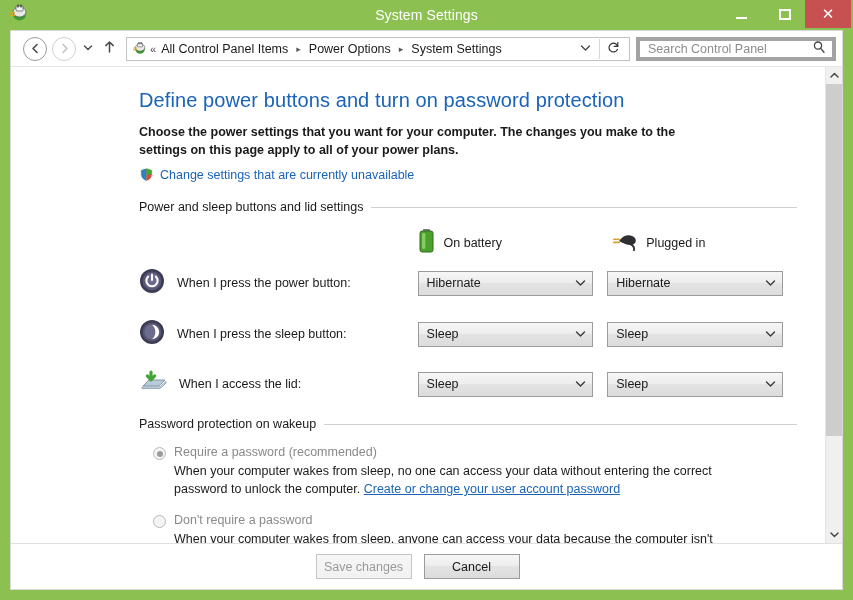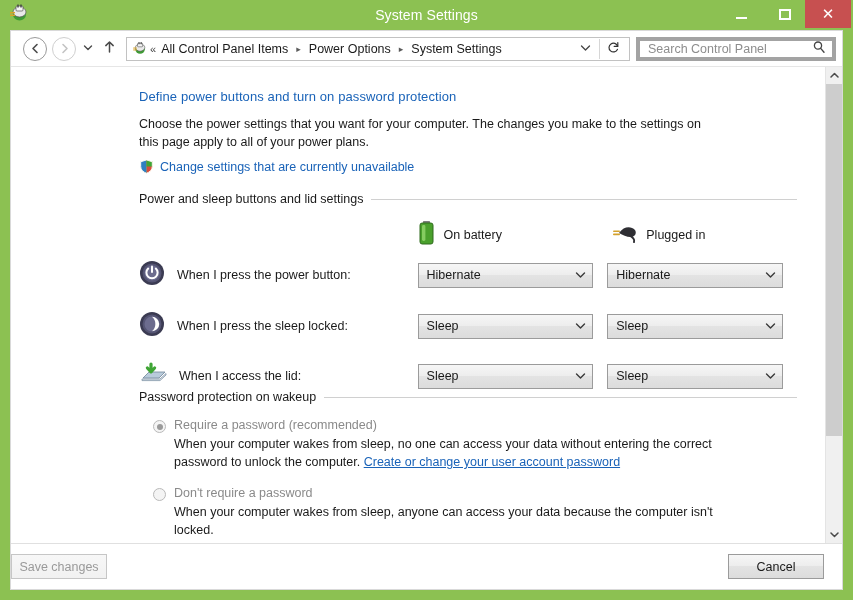--- a/index.html
+++ b/index.html
@@ -124,27 +124,28 @@
   #content-wrap { flex: 1 1 auto; display: flex; min-height: 0; position: relative; }
   #content {
     flex: 1 1 auto;
     padding: 22px 0 0 0;
     overflow: hidden;
     position: relative;
   }
   #content-inner { padding: 0 28px 0 128px; }
 
   h1#page-title {
-    font-size: 13px; font-weight: normal;
+    font-size: 20px; font-weight: normal;
     color: #1a63b8; margin-bottom: 11px;
     letter-spacing: .1px;
   }
   #page-desc {
     font-size: 12.5px; color: #1a1a1a; line-height: 1.45;
     max-width: 575px;
+    font-weight: bold;
   }
   #uac-link-row {
     display: flex; align-items: center; gap: 6px;
     margin-top: 8px; margin-bottom: 18px;
   }
   #uac-shield { width: 15px; height: 15px; flex: 0 0 auto; }
   .link {
     color: #1a63b8; font-size: 12.5px; text-decoration: none; cursor: pointer;
   }
   .link-underlined { color: #1a63b8; font-size: 12.5px; text-decoration: underline; cursor: pointer; }
@@ -176,21 +177,21 @@
     border: 1px solid #9b9b9b;
     background: linear-gradient(to bottom, #f6f6f6 0%, #ededed 48%, #e3e3e3 50%, #dcdcdc 100%);
     display: flex; align-items: center;
     padding: 0 6px 0 8px;
     cursor: default;
   }
   .combo .cb-val { flex: 1 1 auto; font-size: 12.5px; color: #1a1a1a; }
   .combo .cb-caret { flex: 0 0 auto; color: #3a3a3a; font-size: 10px; }
 
   
-  #pw-section { margin-top: 0; }
+  #pw-section { margin-top: 19px; }
   .radio-row { display: flex; align-items: flex-start; gap: 8px; margin-left: 14px; }
   .radio {
     width: 13px; height: 13px; border-radius: 50%;
     border: 1px solid #b9b9b9; background: #f4f4f4;
     flex: 0 0 auto; margin-top: 2px;
     display: flex; align-items: center; justify-content: center;
   }
   .radio .dot { width: 6px; height: 6px; border-radius: 50%; background: #9a9a9a; }
   .radio-label { font-size: 12.5px; color: #8a8a8a; }
   .radio-desc {
@@ -217,21 +218,21 @@
     position: absolute; left: 0; right: 0;
     top: 0px; height: 352px;
     background: #cdcdcd;
   }
 
   
   #footer {
     flex: 0 0 46px;
     border-top: 1px solid #e0e0e0;
     background: #ffffff;
-    display: flex; align-items: center; justify-content: space-between;
+    display: flex; align-items: center; justify-content: center;
     padding-right: 18px; gap: 12px;
   }
   .btn {
     min-width: 96px; height: 25px;
     border: 1px solid #9b9b9b;
     background: linear-gradient(to bottom, #f6f6f6 0%, #ededed 48%, #e3e3e3 50%, #dcdcdc 100%);
     font-size: 12.5px; color: #1a1a1a;
     font-family: "Liberation Sans", sans-serif;
     display: flex; align-items: center; justify-content: center;
     cursor: default;
@@ -439,21 +440,21 @@
               <td class="col-label">
                 <div class="row-label">
                   <span>
                     <svg width="26" height="26" viewBox="0 0 26 26">
                       <circle cx="13" cy="13" r="12" fill="#3b3b52"></circle>
                       <circle cx="13" cy="13" r="9.5" fill="#555574"></circle>
                       <circle cx="13" cy="13" r="7.5" fill="#6c6c8e"></circle>
                       <path d="M13 5.8 A7.2 7.2 0 0 1 13 20.2 A9.4 9.4 0 0 0 13 5.8 Z" fill="#ffffff"></path>
                     </svg>
                   </span>
-                  <span class="rl-text">When I press the sleep locked:</span>
+                  <span class="rl-text">When I press the sleep button:</span>
                 </div>
               </td>
               <td class="col-sel">
                 <div class="combo">
                   <span class="cb-val">Sleep</span>
                   <span class="cb-caret">
                     <svg width="11" height="8" viewBox="0 0 11 8">
                           <path d="M1.5 2 L5.5 6 L9.5 2" fill="none" stroke="#3a3a3a" stroke-width="1.4" stroke-linecap="round" stroke-linejoin="round"></path>
                         </svg>
                   </span>

